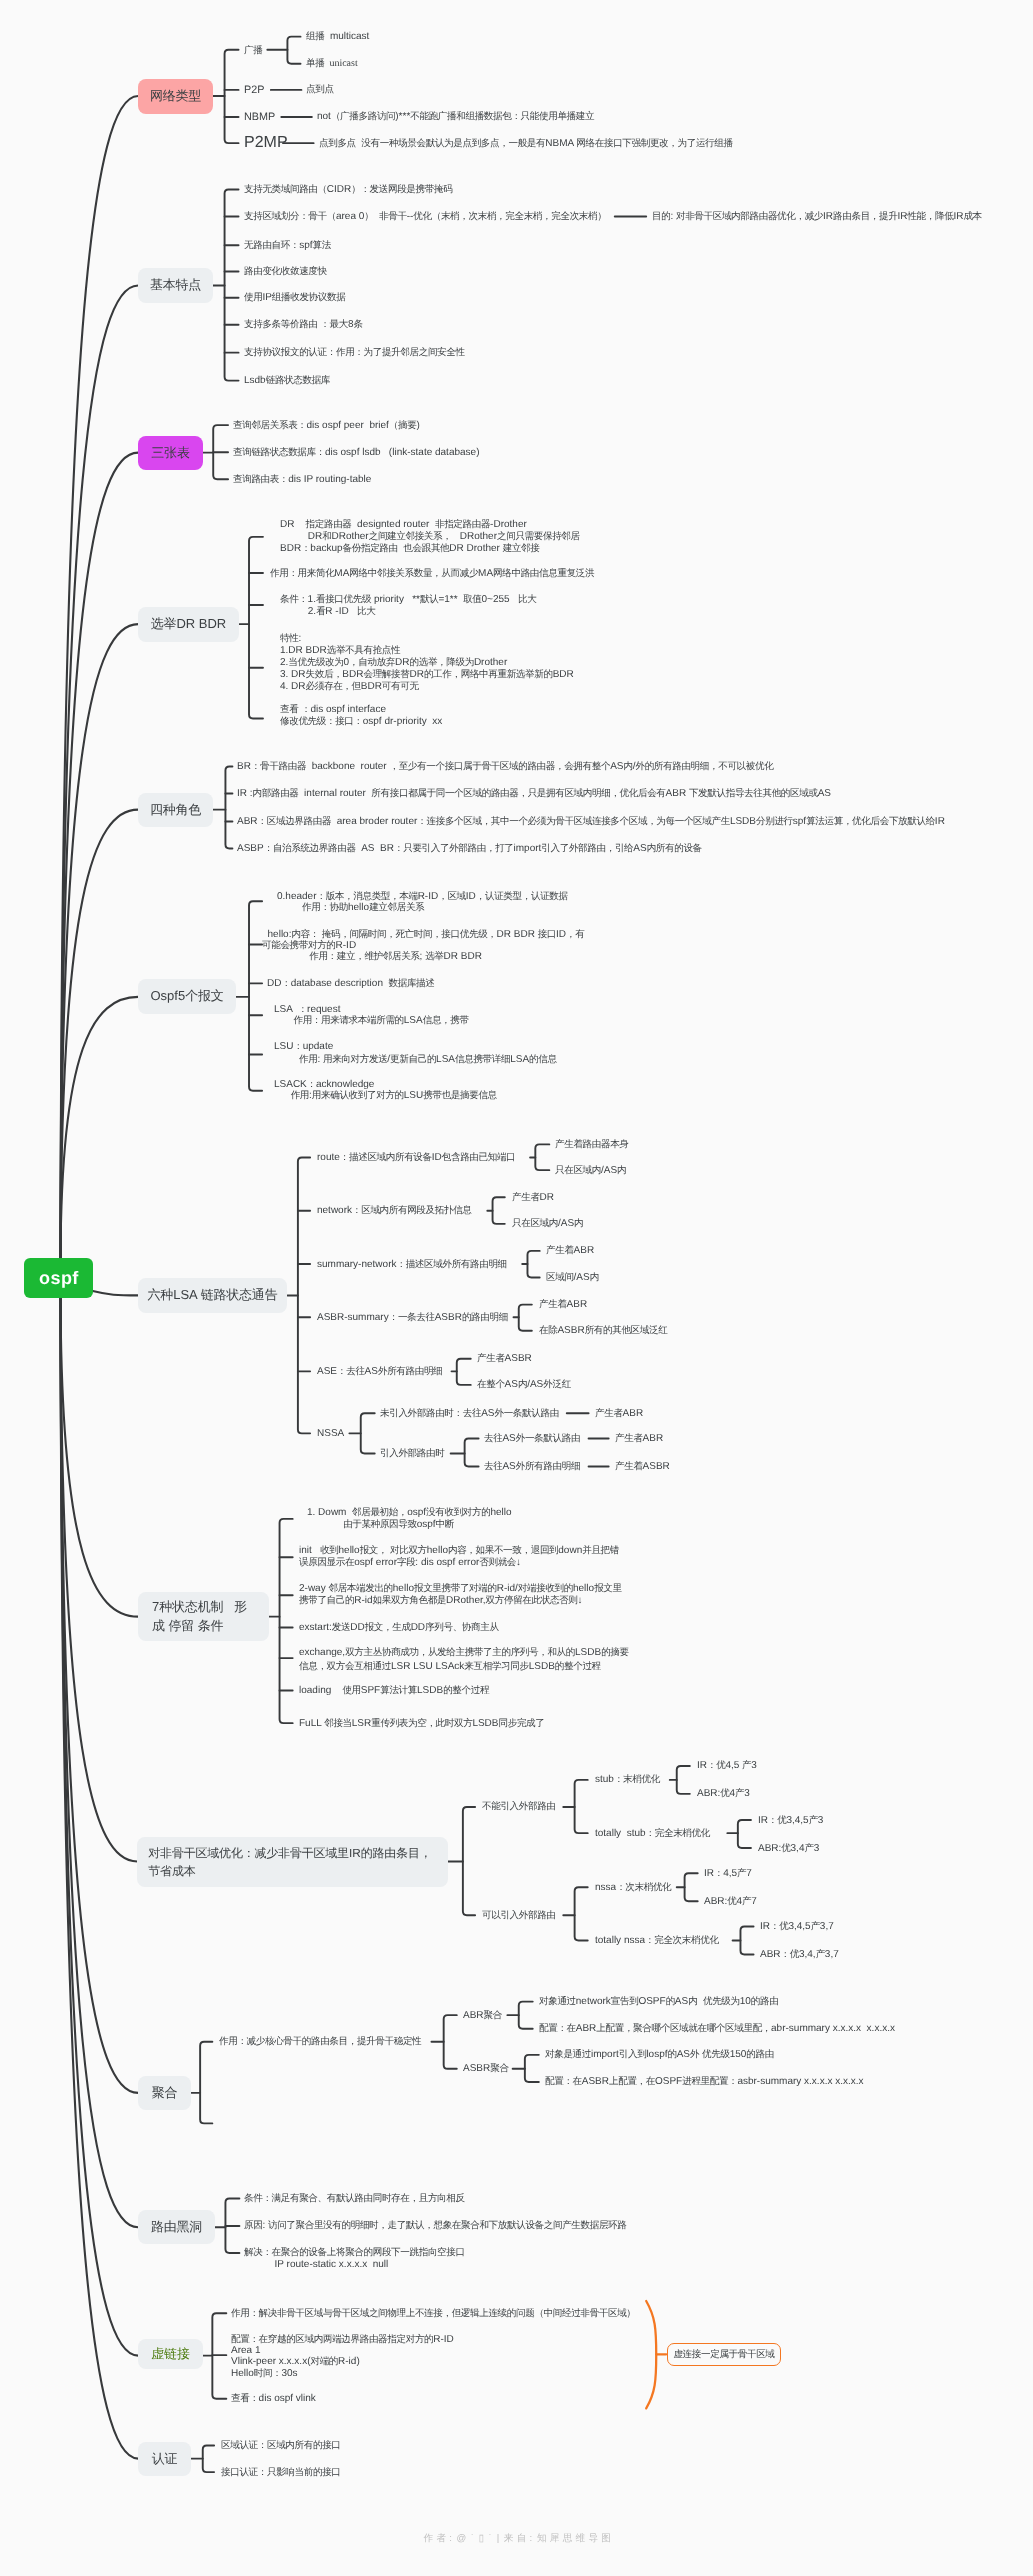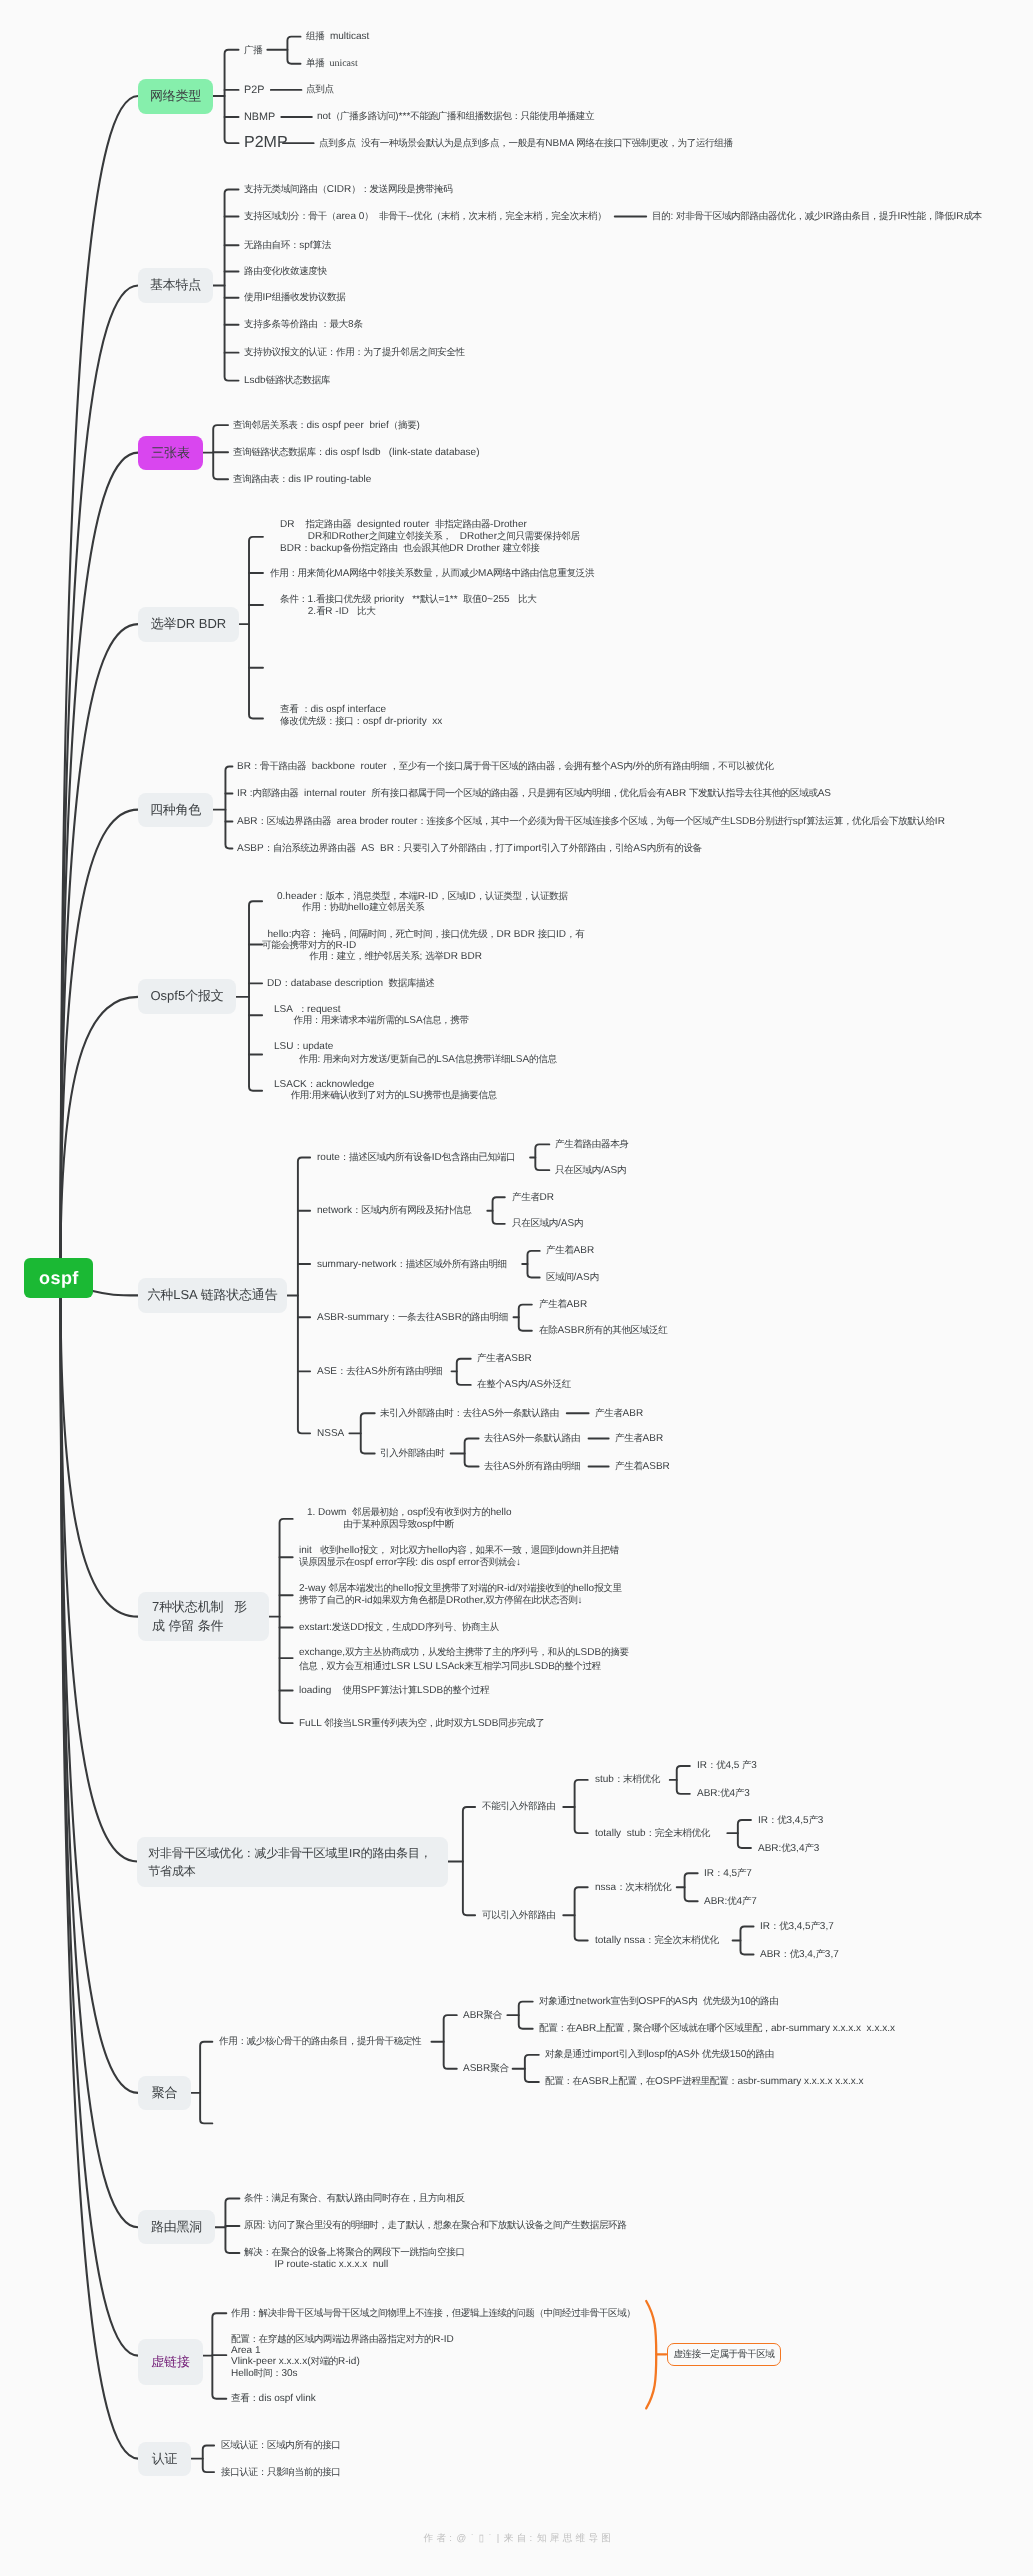--- a/index.html
+++ b/index.html
@@ -138,21 +138,21 @@
       <path d="M 243 2698 L 259 2698" fill="none" stroke="#37393b" stroke-width="2.2" stroke-linecap="round" stroke-linejoin="round"></path>
       <path d="M 69.08 1486 C 70.08 2550.4, 106 2816.5, 158 2816.5" fill="none" stroke="#37393b" stroke-width="2.4" stroke-linecap="round" stroke-linejoin="round"></path>
       <path d="M 219 2816.5 L 232 2816.5" fill="none" stroke="#37393b" stroke-width="2.2" stroke-linecap="round" stroke-linejoin="round"></path>
       <path d="M 245 2801.5 L 236.5 2801.5 Q 232 2801.5, 232 2806 L 232 2827.5 Q 232 2832, 236.5 2832 L 245 2832" fill="none" stroke="#37393b" stroke-width="2.2" stroke-linecap="round" stroke-linejoin="round"></path>
       <path d="M 740 2636 C 750.35 2654, 751.5 2667.5, 751.5 2697.5 C 751.5 2727.5, 750.35 2741, 740 2759" fill="none" stroke="#f47721" stroke-width="2.6" stroke-linecap="round"></path>
       <path d="M 751.5 2697 L 763 2697" fill="none" stroke="#f47721" stroke-width="2.6" stroke-linecap="round"></path>
     </svg>
 <div class="node root-node" style="left: 24.4px; top: 1258px; width: 69px; height: 40px; background: rgb(27, 185, 52); color: rgb(255, 255, 255); font-size: 18px;">
       <span>ospf</span>
     </div>
-    <div class="node branch-node" style="left: 138px; top: 79px; width: 75px; height: 35px; background: #86efac; color: rgb(60, 64, 67); font-size: 13px;"><span><span class="cjk">网络类型</span></span></div>
+    <div class="node branch-node" style="left: 138px; top: 79px; width: 75px; height: 35px; background: #fca5a5; color: rgb(60, 64, 67); font-size: 13px;"><span><span class="cjk">网络类型</span></span></div>
     <div class="leaf" style="left: 244px; font-size: 10.8px; color: rgb(60, 64, 67); line-height: 14px; top: 43px;"><span class="cjk">广播</span></div>
     <div class="leaf" style="left: 306px; font-size: 10px; color: rgb(60, 64, 67); line-height: 13px; top: 30px;"><span class="cjk">组播</span>  multicast</div>
     <div class="leaf" style="left: 306px; font-size: 10px; color: rgb(60, 64, 67); line-height: 13px; top: 57px; font-family: Liberation Serif, serif;"><span class="cjk">单播</span>  unicast</div>
     <div class="leaf" style="left: 244px; font-size: 10.8px; color: rgb(60, 64, 67); line-height: 14px; top: 83px;">P2P</div>
     <div class="leaf" style="left: 306px; font-size: 10px; color: rgb(60, 64, 67); line-height: 13px; top: 83px;"><span class="cjk">点到点</span></div>
     <div class="leaf" style="left: 244px; font-size: 10.8px; color: rgb(60, 64, 67); line-height: 14px; top: 110px;">NBMP</div>
     <div class="leaf" style="left: 317px; font-size: 10px; color: rgb(60, 64, 67); line-height: 13px; top: 110px;">not<span class="cjk">（广播多路访问</span>)***<span class="cjk">不能跑广播和组播数据包：只能使用单播建立</span></div>
     <div class="leaf" style="left: 244px; font-size: 16px; color: rgb(60, 64, 67); line-height: 14px; top: 136px;">P2MP</div>
     <div class="leaf" style="left: 319px; font-size: 10px; color: rgb(60, 64, 67); line-height: 13px; top: 137px;"><span class="cjk">点到多点</span>  <span class="cjk">没有一种场景会默认为是点到多点，一般是有</span>NBMA <span class="cjk">网络在接口下强制更改，为了运行组播</span></div>
     <div class="node branch-node" style="left: 138px; top: 268px; width: 75px; height: 35px; background: rgb(236, 239, 241); color: rgb(60, 64, 67); font-size: 13px;"><span><span class="cjk">基本特点</span></span></div>
@@ -169,20 +169,25 @@
     <div class="leaf" style="left: 233px; font-size: 10px; color: rgb(60, 64, 67); line-height: 13px; top: 419px;"><span class="cjk">查询邻居关系表：</span>dis ospf peer  brief<span class="cjk">（摘要</span>)</div>
     <div class="leaf" style="left: 233px; font-size: 10px; color: rgb(60, 64, 67); line-height: 13px; top: 446px;"><span class="cjk">查询链路状态数据库：</span>dis ospf lsdb   (link-state database)</div>
     <div class="leaf" style="left: 233px; font-size: 10px; color: rgb(60, 64, 67); line-height: 13px; top: 473px;"><span class="cjk">查询路由表：</span>dis IP routing-table</div>
     <div class="node branch-node" style="left: 138px; top: 607px; width: 101px; height: 35px; background: rgb(236, 239, 241); color: rgb(60, 64, 67); font-size: 13px;"><span><span class="cjk">选举</span>DR BDR</span></div>
     <div class="leaf" style="left: 280px; font-size: 10px; color: rgb(60, 64, 67); line-height: 12px; top: 519px;">DR    <span class="cjk">指定路由器</span>  designted router  <span class="cjk">非指定路由器</span>-Drother
           DR<span class="cjk">和</span>DRother<span class="cjk">之间建立邻接关系，</span>   DRother<span class="cjk">之间只需要保持邻居</span>
 BDR<span class="cjk">：</span>backup<span class="cjk">备份指定路由</span>  <span class="cjk">也会跟其他</span>DR Drother <span class="cjk">建立邻接</span></div>
     <div class="leaf" style="left: 270px; font-size: 10px; color: rgb(60, 64, 67); line-height: 13px; top: 567px;"><span class="cjk">作用：用来简化</span>MA<span class="cjk">网络中邻接关系数量，从而减少</span>MA<span class="cjk">网络中路由信息重复泛洪</span></div>
     <div class="leaf" style="left: 280px; font-size: 10px; color: rgb(60, 64, 67); line-height: 12px; top: 594px;"><span class="cjk">条件：</span>1.<span class="cjk">看接口优先级</span> priority   **<span class="cjk">默认</span>=1**  <span class="cjk">取值</span>0~255   <span class="cjk">比大</span>
           2.<span class="cjk">看</span>R -ID   <span class="cjk">比大</span></div>
+    <div class="leaf" style="left: 280px; font-size: 10px; color: rgb(60, 64, 67); line-height: 12px; top: 633px;"><span class="cjk">特性</span>:
+1.DR BDR<span class="cjk">选举不具有抢点性</span>
+2.<span class="cjk">当优先级改为</span>0<span class="cjk">，自动放弃</span>DR<span class="cjk">的选举，降级为</span>Drother
+3. DR<span class="cjk">失效后，</span>BDR<span class="cjk">会理解接替</span>DR<span class="cjk">的工作，网络中再重新选举新的</span>BDR
+4. DR<span class="cjk">必须存在，但</span>BDR<span class="cjk">可有可无</span></div>
     <div class="leaf" style="left: 280px; font-size: 10px; color: rgb(60, 64, 67); line-height: 12px; top: 704px;"><span class="cjk">查看</span> <span class="cjk">：</span>dis ospf interface
 <span class="cjk">修改优先级：接口：</span>ospf dr-priority  xx</div>
     <div class="node branch-node" style="left: 138px; top: 793px; width: 75px; height: 34px; background: rgb(236, 239, 241); color: rgb(60, 64, 67); font-size: 13px;"><span><span class="cjk">四种角色</span></span></div>
     <div class="leaf" style="left: 237px; font-size: 10px; color: rgb(60, 64, 67); line-height: 13px; top: 760px;">BR<span class="cjk">：骨干路由器</span>  backbone  router <span class="cjk">，至少有一个接口属于骨干区域的路由器，会拥有整个</span>AS<span class="cjk">内</span>/<span class="cjk">外的所有路由明细，不可以被优化</span></div>
     <div class="leaf" style="left: 237px; font-size: 10px; color: rgb(60, 64, 67); line-height: 13px; top: 787px;">IR :<span class="cjk">内部路由器</span>  internal router  <span class="cjk">所有接口都属于同一个区域的路由器，只是拥有区域内明细，优化后会有</span>ABR <span class="cjk">下发默认指导去往其他的区域或</span>AS</div>
     <div class="leaf" style="left: 237px; font-size: 10px; color: rgb(60, 64, 67); line-height: 13px; top: 815px;">ABR<span class="cjk">：区域边界路由器</span>  area broder router<span class="cjk">：连接多个区域，其中一个必须为骨干区域连接多个区域，为每一个区域产生</span>LSDB<span class="cjk">分别进行</span>spf<span class="cjk">算法运算，优化后会下放默认给</span>IR</div>
     <div class="leaf" style="left: 237px; font-size: 10px; color: rgb(60, 64, 67); line-height: 13px; top: 842px;">ASBP<span class="cjk">：自治系统边界路由器</span>  AS  BR<span class="cjk">：只要引入了外部路由，打了</span>import<span class="cjk">引入了外部路由，引给</span>AS<span class="cjk">内所有的设备</span></div>
     <div class="node branch-node" style="left: 138px; top: 979px; width: 98px; height: 35px; background: rgb(236, 239, 241); color: rgb(60, 64, 67); font-size: 13px;"><span>Ospf5<span class="cjk">个报文</span></span></div>
     <div class="leaf" style="left: 277px; font-size: 10px; color: rgb(60, 64, 67); line-height: 11.3px; top: 891px;">0.header<span class="cjk">：版本，消息类型，本端</span>R-ID<span class="cjk">，区域</span>ID<span class="cjk">，认证类型，认证数据</span>
          <span class="cjk">作用：协助</span>hello<span class="cjk">建立邻居关系</span></div>
@@ -253,21 +258,21 @@
     <div class="leaf" style="left: 539px; font-size: 10px; color: rgb(60, 64, 67); line-height: 13px; top: 1995px;"><span class="cjk">对象通过</span>network<span class="cjk">宣告到</span>OSPF<span class="cjk">的</span>AS<span class="cjk">内</span>  <span class="cjk">优先级为</span>10<span class="cjk">的路由</span></div>
     <div class="leaf" style="left: 539px; font-size: 10px; color: rgb(60, 64, 67); line-height: 13px; top: 2022px;"><span class="cjk">配置：在</span>ABR<span class="cjk">上配置，聚合哪个区域就在哪个区域里配，</span>abr-summary x.x.x.x  x.x.x.x</div>
     <div class="leaf" style="left: 463px; font-size: 10px; color: rgb(60, 64, 67); line-height: 13px; top: 2062px;">ASBR<span class="cjk">聚合</span></div>
     <div class="leaf" style="left: 545px; font-size: 10px; color: rgb(60, 64, 67); line-height: 13px; top: 2048px;"><span class="cjk">对象是通过</span>import<span class="cjk">引入到</span>lospf<span class="cjk">的</span>AS<span class="cjk">外</span> <span class="cjk">优先级</span>150<span class="cjk">的路由</span></div>
     <div class="leaf" style="left: 545px; font-size: 10px; color: rgb(60, 64, 67); line-height: 13px; top: 2075px;"><span class="cjk">配置：在</span>ASBR<span class="cjk">上配置，在</span>OSPF<span class="cjk">进程里配置：</span>asbr-summary x.x.x.x x.x.x.x</div>
     <div class="node branch-node" style="left: 138px; top: 2210px; width: 77px; height: 34px; background: rgb(236, 239, 241); color: rgb(60, 64, 67); font-size: 13px;"><span><span class="cjk">路由黑洞</span></span></div>
     <div class="leaf" style="left: 244px; font-size: 10px; color: rgb(60, 64, 67); line-height: 13px; top: 2192px;"><span class="cjk">条件：满足有聚合、有默认路由同时存在，且方向相反</span></div>
     <div class="leaf" style="left: 244px; font-size: 10px; color: rgb(60, 64, 67); line-height: 13px; top: 2219px;"><span class="cjk">原因</span>: <span class="cjk">访问了聚合里没有的明细时，走了默认，想象在聚合和下放默认设备之间产生数据层环路</span></div>
     <div class="leaf" style="left: 244px; font-size: 10px; color: rgb(60, 64, 67); line-height: 11.5px; top: 2247px;"><span class="cjk">解决：在聚合的设备上将聚合的网段下一跳指向空接口</span>
            IP route-static x.x.x.x  null</div>
-    <div class="node branch-node" style="left: 138px; top: 2339px; width: 65px; height: 46px; background: rgb(236, 239, 241); color: #701a75; font-size: 13px;"><span><span class="cjk">虚链接</span></span></div>
+    <div class="node branch-node" style="left: 138px; top: 2339px; width: 65px; height: 30px; background: rgb(236, 239, 241); color: #4d7c0f; font-size: 13px;"><span><span class="cjk">虚链接</span></span></div>
     <div class="leaf" style="left: 231px; font-size: 10px; color: rgb(60, 64, 67); line-height: 13px; top: 2307px;"><span class="cjk">作用：解决非骨干区域与骨干区域之间物理上不连接，但逻辑上连续的问题（中间经过非骨干区域）</span></div>
     <div class="leaf" style="left: 231px; font-size: 10px; color: rgb(60, 64, 67); line-height: 11.2px; top: 2334px;"><span class="cjk">配置：在穿越的区域内两端边界路由器指定对方的</span>R-ID
 Area 1
 Vlink-peer x.x.x.x(<span class="cjk">对端的</span>R-id)
 Hello<span class="cjk">时间：</span>30s</div>
     <div class="leaf" style="left: 231px; font-size: 10px; color: rgb(60, 64, 67); line-height: 13px; top: 2392px;"><span class="cjk">查看：</span>dis ospf vlink</div>
     <div class="node branch-node" style="left: 138px; top: 2442px; width: 53px; height: 34px; background: rgb(236, 239, 241); color: rgb(60, 64, 67); font-size: 13px;"><span><span class="cjk">认证</span></span></div>
     <div class="leaf" style="left: 221px; font-size: 10px; color: rgb(60, 64, 67); line-height: 13px; top: 2439px;"><span class="cjk">区域认证：区域内所有的接口</span></div>
     <div class="leaf" style="left: 221px; font-size: 10px; color: rgb(60, 64, 67); line-height: 13px; top: 2466px;"><span class="cjk">接口认证：只影响当前的接口</span></div>
     <div class="callout-box" style="left: 667px; top: 2343px; width: 114px; height: 23px; border: 1.6px solid rgb(244, 119, 33); color: rgb(60, 64, 67); font-size: 10px;">

